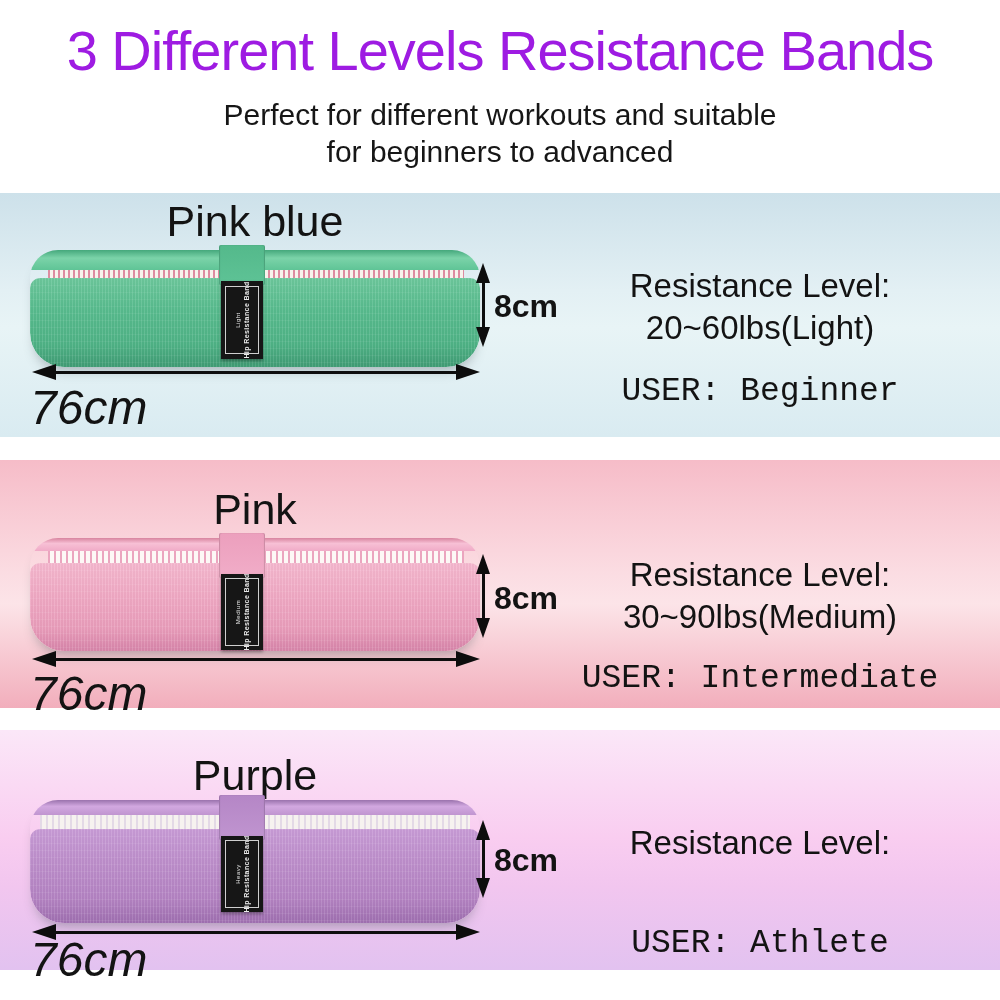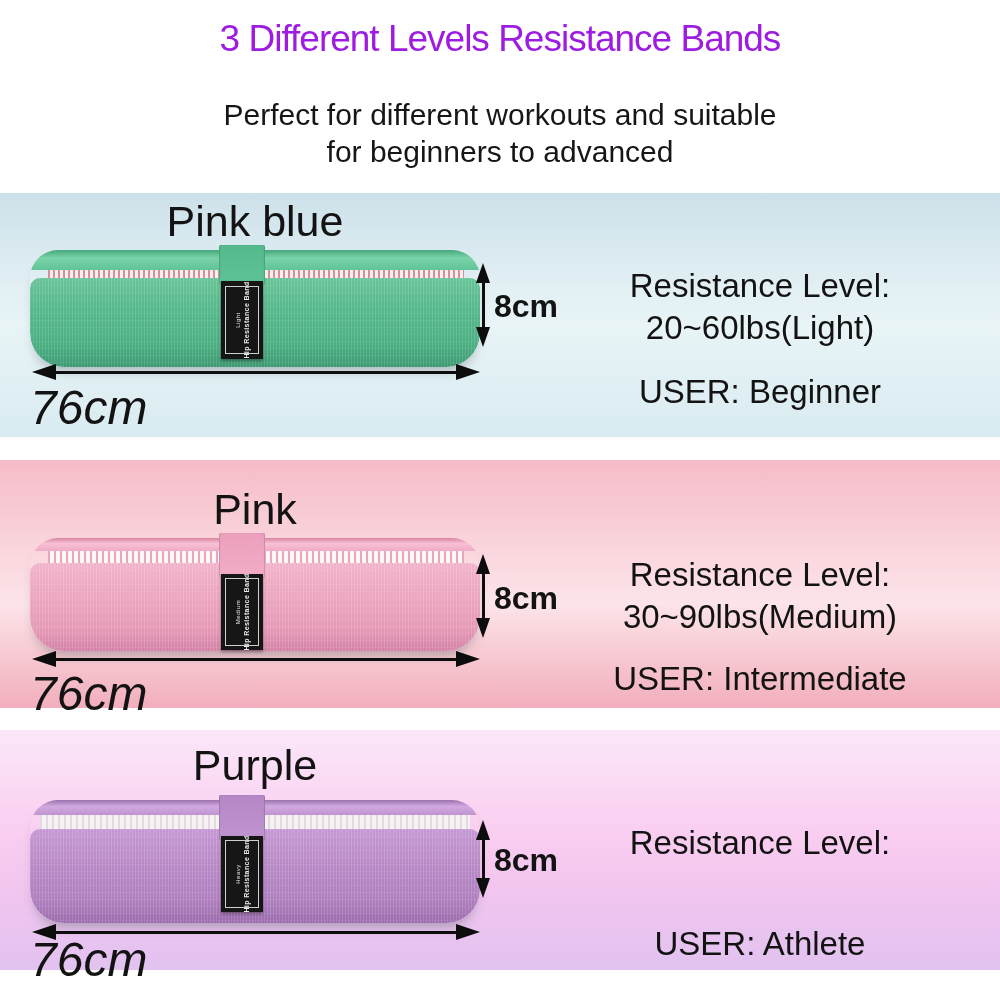--- a/index.html
+++ b/index.html
@@ -2,38 +2,38 @@
 <html><head>
 <meta charset="utf-8">
 <style>
   * { margin:0; padding:0; box-sizing:border-box; }
   html,body { width:1000px; height:1000px; background:#ffffff; }
   body { font-family:"Liberation Sans", sans-serif; color:#1c1c1c; }
   .canvas { position:relative; width:1000px; height:1000px; background:#ffffff; overflow:hidden; }
 
   
   .main-title { position:absolute; top:18px; left:0; width:1000px; text-align:center;
-    font-size:37px; letter-spacing:-1px; color:#9e1be2; white-space:nowrap; }
+    font-size:56px; letter-spacing:-1px; color:#9e1be2; white-space:nowrap; }
   .subtitle { position:absolute; top:96px; left:0; width:1000px; text-align:center;
     font-size:30px; line-height:37px; color:#161616; }
 
   
   .sec { position:absolute; left:0; width:1000px; }
   .sec-blue   { top:193px; height:244px;
     background:linear-gradient(180deg,#cde1ea 0%,#e3f0f4 40%,#e8f4f6 55%,#d9ebf1 100%); }
   .sec-pink   { top:460px; height:248px;
     background:linear-gradient(180deg,#f6bcc8 0%,#fbdce2 45%,#fce4e8 58%,#f2aebc 100%); }
   .sec-purple { top:730px; height:240px;
     background:linear-gradient(180deg,#fbe7f8 0%,#f9cdf0 45%,#f2c6ef 65%,#e2c2f0 100%); }
 
   .sec-title { position:absolute; left:30px; width:450px; text-align:center;
     font-size:43px; color:#131313; white-space:nowrap; }
   .sec-blue   .sec-title { top:4px; }
   .sec-pink   .sec-title { top:25px; }
-  .sec-purple .sec-title { top:11px; }
+  .sec-purple .sec-title { top:21px; }
 
   
   .band-wrap { position:absolute; left:30px; width:450px; }
   .sec-blue   .band-wrap { top:57px; height:117px; }
   .sec-pink   .band-wrap { top:78px; height:113px; }
   .sec-purple .band-wrap { top:70px; height:123px; }
 
   .band { position:absolute; inset:0; overflow:hidden;
     border-radius:28px 28px 34px 34px;
     box-shadow:0 9px 12px -5px rgba(70,85,90,.38); }
@@ -132,21 +132,21 @@
   .sec-pink   .h-label { top:120px; }
   .sec-purple .h-label { top:112px; }
 
   
   .res-block { position:absolute; left:535px; width:450px; text-align:center;
     font-size:33px; line-height:42px; color:#131313; }
   .sec-blue   .res-block { top:72px; }
   .sec-pink   .res-block { top:94px; }
   .sec-purple .res-block { top:92px; }
   .user-line { position:absolute; left:535px; width:450px; text-align:center;
-    font-size:33px; color:#131313; white-space:nowrap; }
+    font-size:33px; color:#131313; white-space:nowrap;font-family:Liberation Mono, monospace; }
   .sec-blue   .user-line { top:180px; }
   .sec-pink   .user-line { top:200px; }
   .sec-purple .user-line { top:195px; }
 </style>
 </head>
 <body>
 
 <div class="canvas">
 
   <div class="main-title">3 Different Levels Resistance Bands</div>

